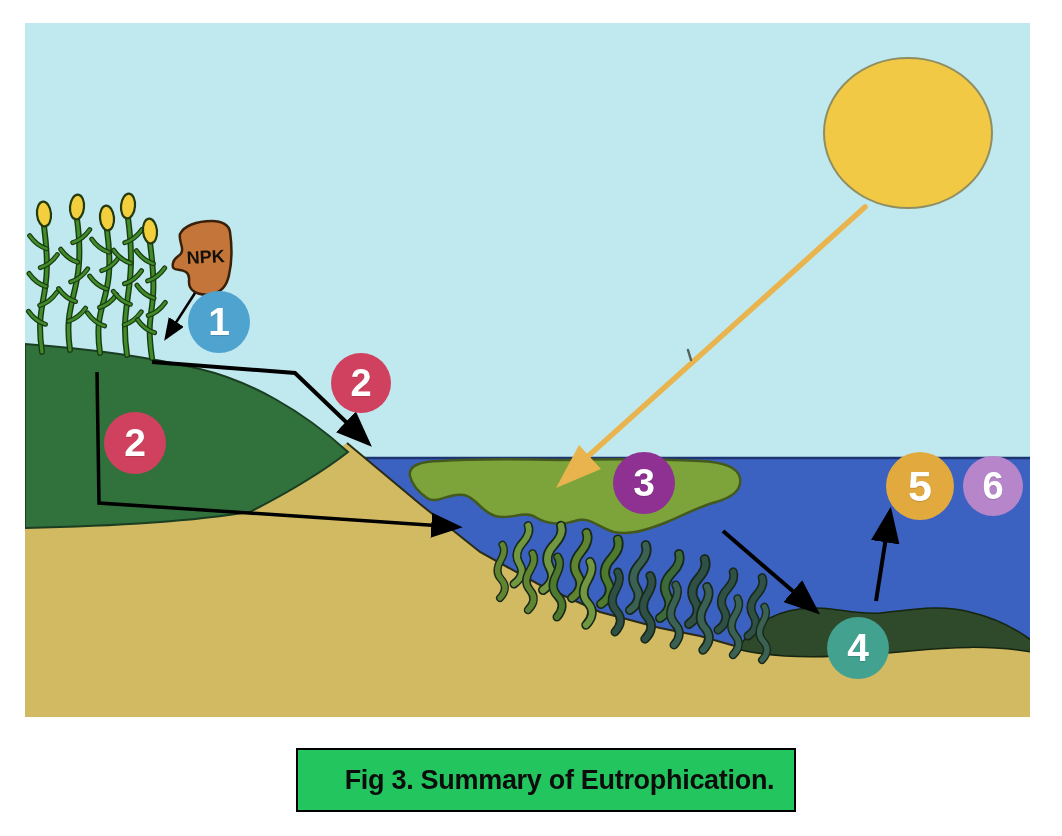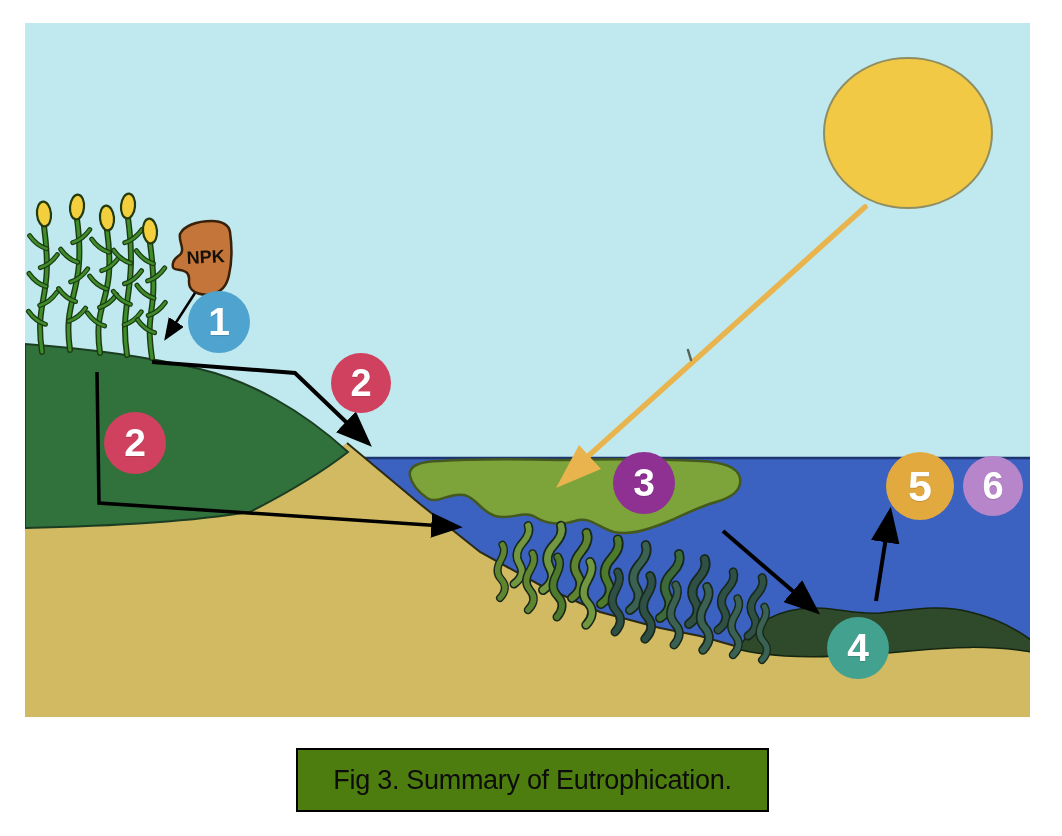--- a/index.html
+++ b/index.html
@@ -4,22 +4,22 @@
 <style>
   html,body{margin:0;padding:0;background:#ffffff;}
   .page{position:relative;width:1062px;height:836px;background:#ffffff;overflow:hidden;
         font-family:"Liberation Sans", sans-serif;}
   .diagram{position:absolute;left:0;top:0;width:1062px;height:836px;}
   svg{position:absolute;left:0;top:0;}
   .badge{position:absolute;border-radius:50%;display:flex;align-items:center;justify-content:center;
          color:#ffffff;font-weight:bold;font-family:"Liberation Sans",sans-serif;
          text-shadow:0 1px 1px rgba(0,0,0,0.15);user-select:none;}
   .caption-box{position:absolute;left:296px;top:748px;width:469px;height:60px;
-         background:#4d7c0f;border:2px solid #000;display:flex;align-items:center;justify-content:center;
-         font-size:27px;font-weight:normal;color:#0c0c0c;letter-spacing:-0.3px;}
+         background:#22c55e;border:2px solid #000;display:flex;align-items:center;justify-content:center;
+         font-size:27px;font-weight:bold;color:#0c0c0c;letter-spacing:-0.3px;padding-left:27px;}
 </style>
 </head>
 <body>
 
 <div class="page">
   <div class="diagram">
     <svg width="1062" height="836" viewBox="0 0 1062 836">
       <defs>
         <marker id="ah" viewBox="0 0 10 8" refX="8.5" refY="4" markerWidth="9" markerHeight="7.2" orient="auto-start-reverse">
           <path d="M0,0 L10,4 L0,8 Z" fill="#000"></path>

